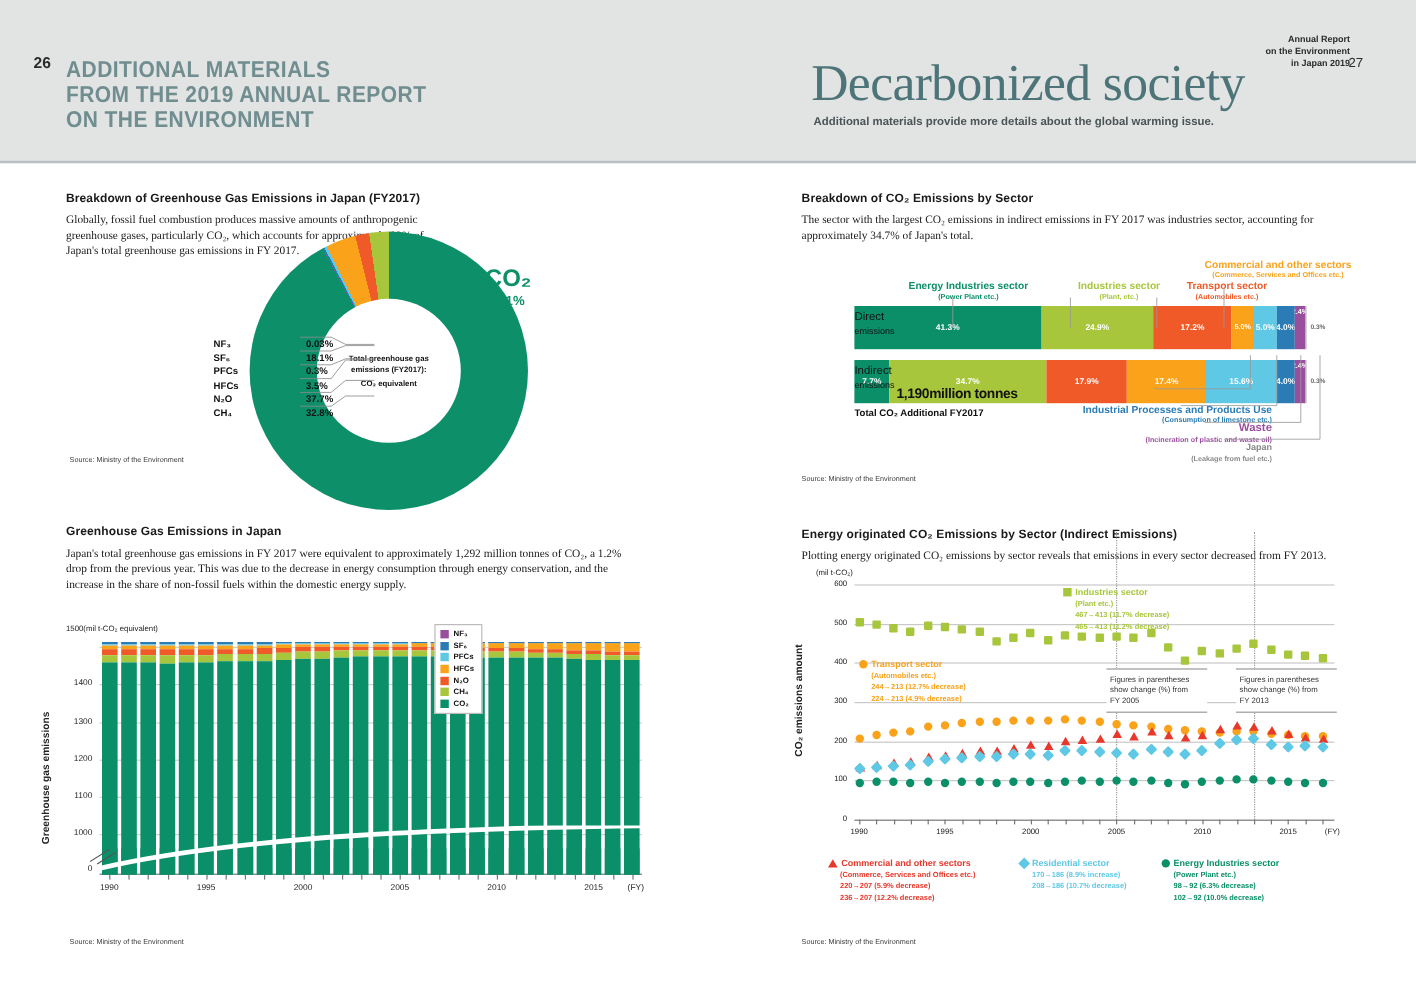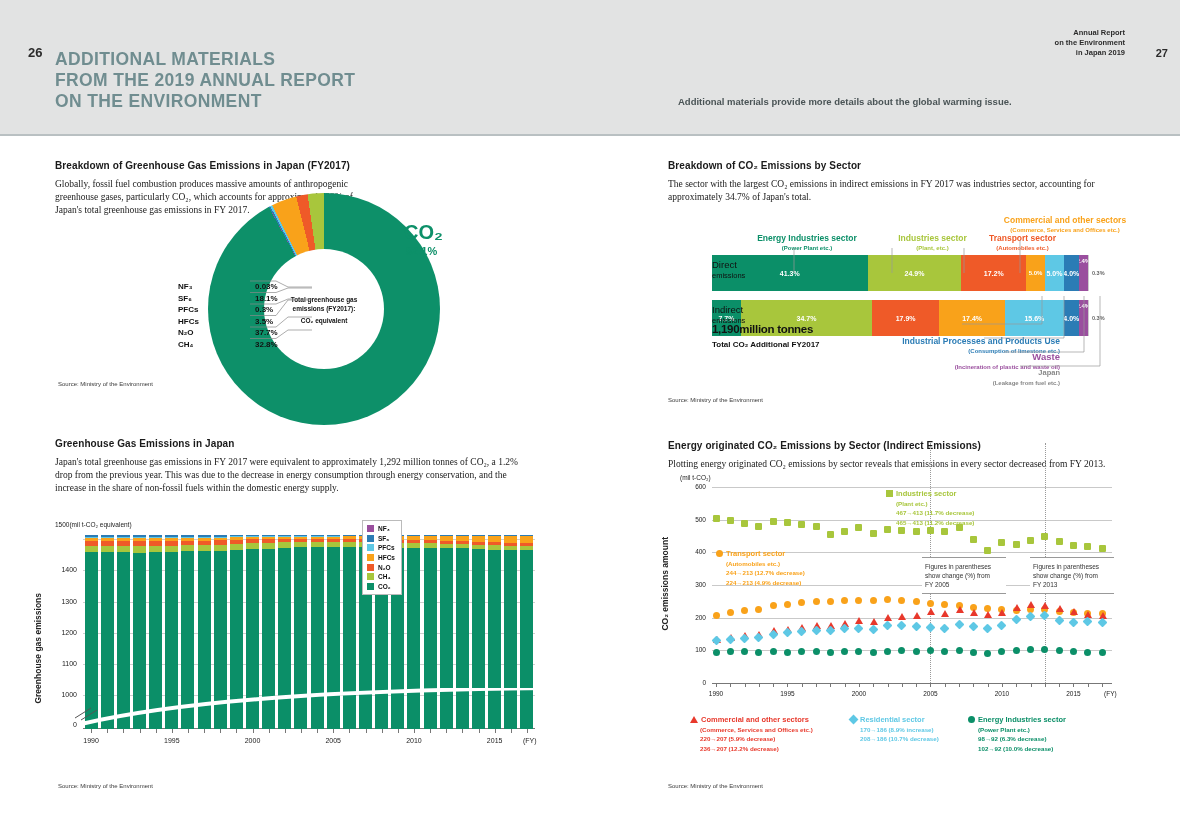--- a/index.html
+++ b/index.html
@@ -37,22 +37,22 @@
   .right-sub {
     position: absolute; left: 678px; top: 96px;
     font-size: 9.5px; color: #4a5456; font-weight: 600;
   }
   .right-meta {
     position: absolute; right: 55px; top: 28px;
     text-align: right; font-size: 7.5px; line-height: 10px;
     color: #2b2b2b; font-weight: 600;
   }
   .page-num-right {
-    position: absolute; right: 12px; top: 47px;
-    font-size: 11px; font-weight: bold; color: #2b2b2b; text-align: center;
+    position: absolute; right: 44px; top: 47px;
+    font-size: 11px; font-weight: normal; color: #2b2b2b; text-align: center;
   }
 
   
   .panel { position: absolute; }
   .panel-title {
     font-size: 10px; font-weight: bold; color: #1a1a1a; letter-spacing: 0.1px;
   }
   .panel-desc {
     font-family: "Liberation Serif", serif;
     font-size: 9.5px; line-height: 13px; color: #1a1a1a; margin-top: 7px;
@@ -92,21 +92,21 @@
     font-size: 7px; font-weight: bold; color: #fff; overflow: hidden;
   }
   .sbar-label {
     position: absolute; left: 0; width: 60px; text-align: left;
     font-size: 9.5px; color: #111; line-height: 11px;
   }
   .sbar-label small { font-size: 7.5px; display: block; }
   .sec-cal { position: absolute; font-size: 8.5px; font-weight: bold; line-height: 10px; }
   .sec-cal small { display: block; font-size: 6px; font-weight: bold; }
   .total-big { position: absolute; left: 712px; top: 316px; }
-  .total-big .tb1 { font-size: 19px; font-weight: bold; color: #111; letter-spacing: -0.3px; }
+  .total-big .tb1 { font-size: 19px; font-weight: bold; color: #111; letter-spacing: -0.3px; padding-left: 35px; }
   .total-big .tb1 span { font-size: 11.5px; }
   .total-big .tb2 { font-size: 8px; font-weight: bold; color: #111; margin-top: 2px; }
 
   
   #ghg-chart { position: absolute; left: 55px; top: 533px; width: 480px; height: 225px; }
   .axis-unit { position: absolute; left: 0; top: -12px; font-size: 6.5px; color: #222; }
   .ylab { position: absolute; font-size: 7px; color: #222; text-align: right; width: 24px; }
   .gline { position: absolute; left: 28px; height: 1px; background: #cfcfcf; width: 452px; }
   .ytitle {
     position: absolute; left: -22px; top: 60px;
@@ -157,20 +157,21 @@
 </head>
 <body>
 
 <div class="header-band">
   <div class="page-num-left">26</div>
   <div class="left-title">
     <div>ADDITIONAL MATERIALS</div>
     <div>FROM THE 2019 ANNUAL REPORT</div>
     <div>ON THE ENVIRONMENT</div>
   </div>
+  <div class="right-title">Decarbonized society</div>
   <div class="right-sub">Additional materials provide more details about the global warming issue.</div>
   <div class="right-meta">
     <div>Annual Report</div>
     <div>on the Environment</div>
     <div>in Japan 2019</div>
   </div>
   <div class="page-num-right">27</div>
 </div>
 
 <div class="panel" style="left:55px; top:160px; width:300px;">

